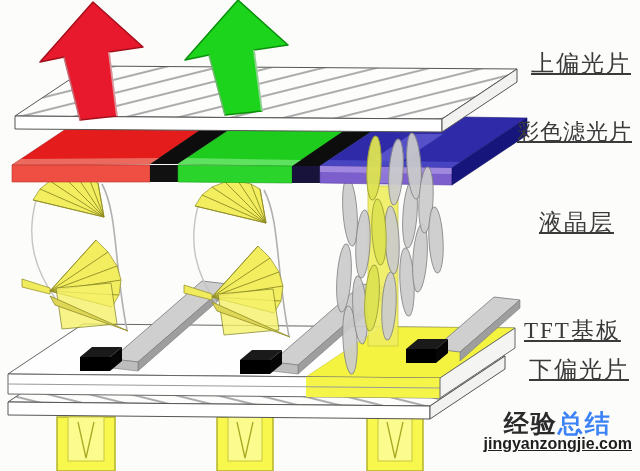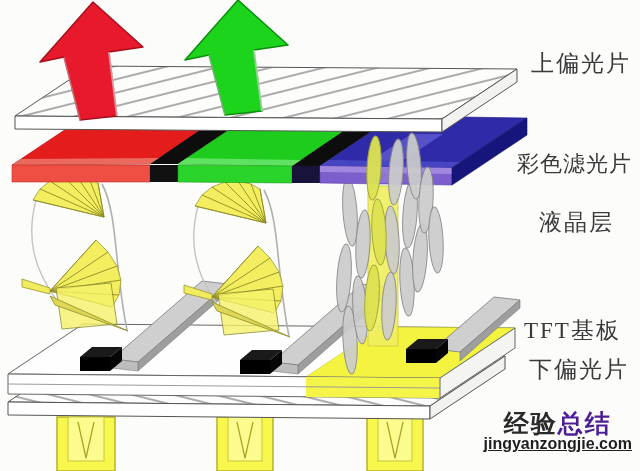--- a/index.html
+++ b/index.html
@@ -5,31 +5,31 @@
   html,body{margin:0;padding:0;background:#ffffff;}
   #stage{
     position:relative;width:640px;height:471px;overflow:hidden;
     background:#fcfcfb;
     font-family:"Liberation Sans",sans-serif;
   }
   #diagram-svg{position:absolute;left:0;top:0;}
   .layer-label{
     position:absolute;
     font-family:"Liberation Serif","DejaVu Serif",serif;
-    font-size:23px;color:#3a3a3a;letter-spacing:2px;white-space:nowrap;
+    font-size:23px;color:#3a3a3a;letter-spacing:2px;white-space:nowrap;text-decoration:underline;
   }
   #label-upper-polarizer{left:531px;top:48px;}
-  #label-color-filter{left:517px;top:117px;letter-spacing:1px;font-size:22px;margin-top:32px;}
+  #label-color-filter{left:517px;top:117px;letter-spacing:1px;font-size:22px;}
   #label-liquid-crystal{left:539px;top:207px;}
   #label-tft-substrate{left:524px;top:283px;margin-top:32px;}
   #label-lower-polarizer{left:529px;top:354px;}
   #watermark{position:absolute;right:8px;top:410px;text-align:center;line-height:1.05;}
   #watermark .wm-cn{font-size:25px;font-weight:bold;letter-spacing:2px;white-space:nowrap;}
   #watermark .wm-cn .wm-black{color:#2a2a2a;text-align:right;}
-  #watermark .wm-cn .wm-red{color:#4c1d95;}
+  #watermark .wm-cn .wm-red{color:#3b82f6;}
   #watermark .wm-site{font-size:16px;font-weight:bold;color:#1e1e1e;letter-spacing:0px;white-space:nowrap;text-decoration:underline;}
 </style>
 </head>
 <body>
 
 <div id="stage">
 <svg id="diagram-svg" width="640" height="471" viewBox="0 0 640 471">
   <defs>
     <pattern id="hatchU" width="8" height="13" patternUnits="userSpaceOnUse" patternTransform="rotate(-14)">
       <line x1="0" y1="1" x2="8" y2="1" stroke="#6a6a6a" stroke-width="1.1"></line>

